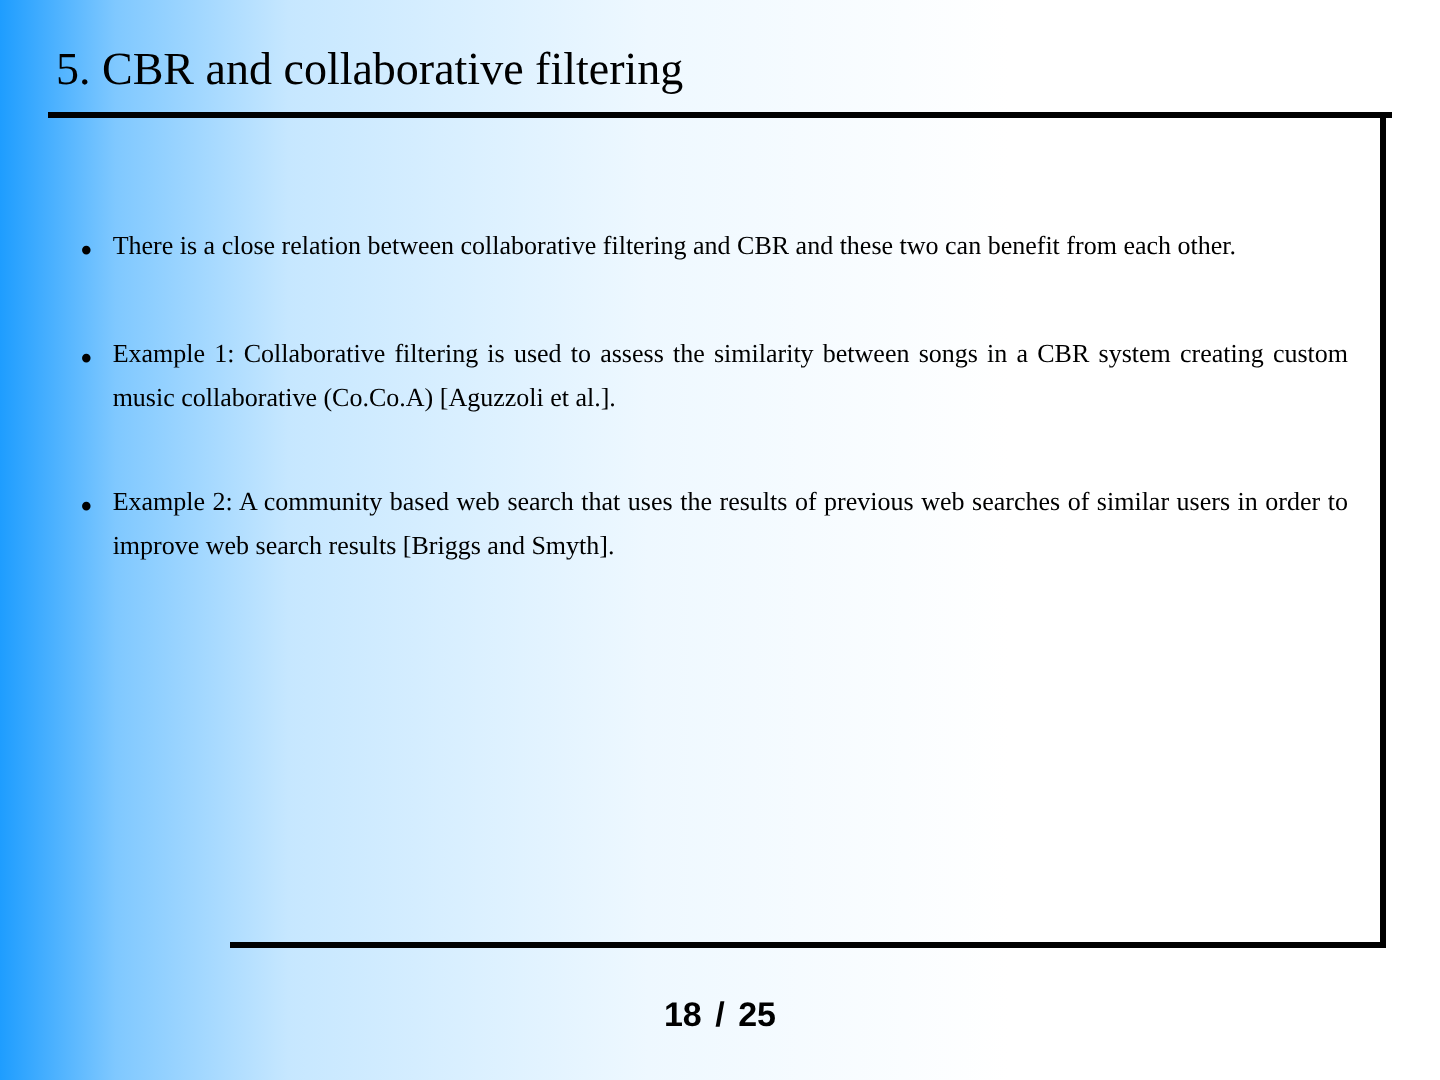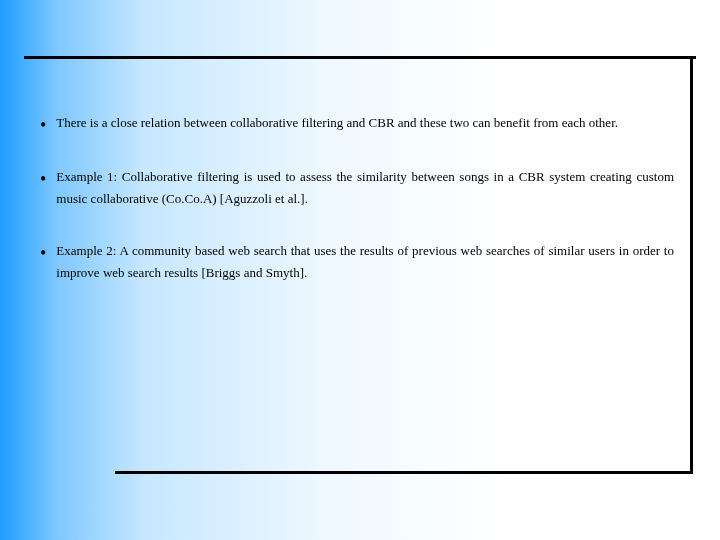--- a/index.html
+++ b/index.html
@@ -77,33 +77,39 @@
     font-family: Arial, sans-serif;
   }
   .pager .cur { font-weight: bold; }
   .pager .sep { font-weight: bold; padding: 0 2px; }
   .pager .tot { font-weight: bold; }
 </style>
 </head>
 <body>
 
 <div class="slide">
+  <div class="title">5. CBR and collaborative filtering</div>
   <div class="hr-top"></div>
 
   <div class="content">
     <div class="bullet">
       <span class="dot">•</span>
       <span class="btext">There is a close relation between collaborative filtering and CBR and these two can benefit from each other.</span>
     </div>
     <div class="bullet">
       <span class="dot">•</span>
       <span class="btext">Example 1: Collaborative filtering is used to assess the similarity between songs in a CBR system creating custom music collaborative (Co.Co.A) [Aguzzoli et al.].</span>
     </div>
     <div class="bullet">
       <span class="dot">•</span>
       <span class="btext">Example 2: A community based web search that uses the results of previous web searches of similar users in order to improve web search results [Briggs and Smyth].</span>
     </div>
   </div>
 
   <div class="vbar"></div>
   <div class="hr-bot"></div>
 
+  <div class="pager">
+    <span class="cur">18</span>
+    <span class="sep">/</span>
+    <span class="tot">25</span>
+  </div>
 </div>
 
 </body></html>

